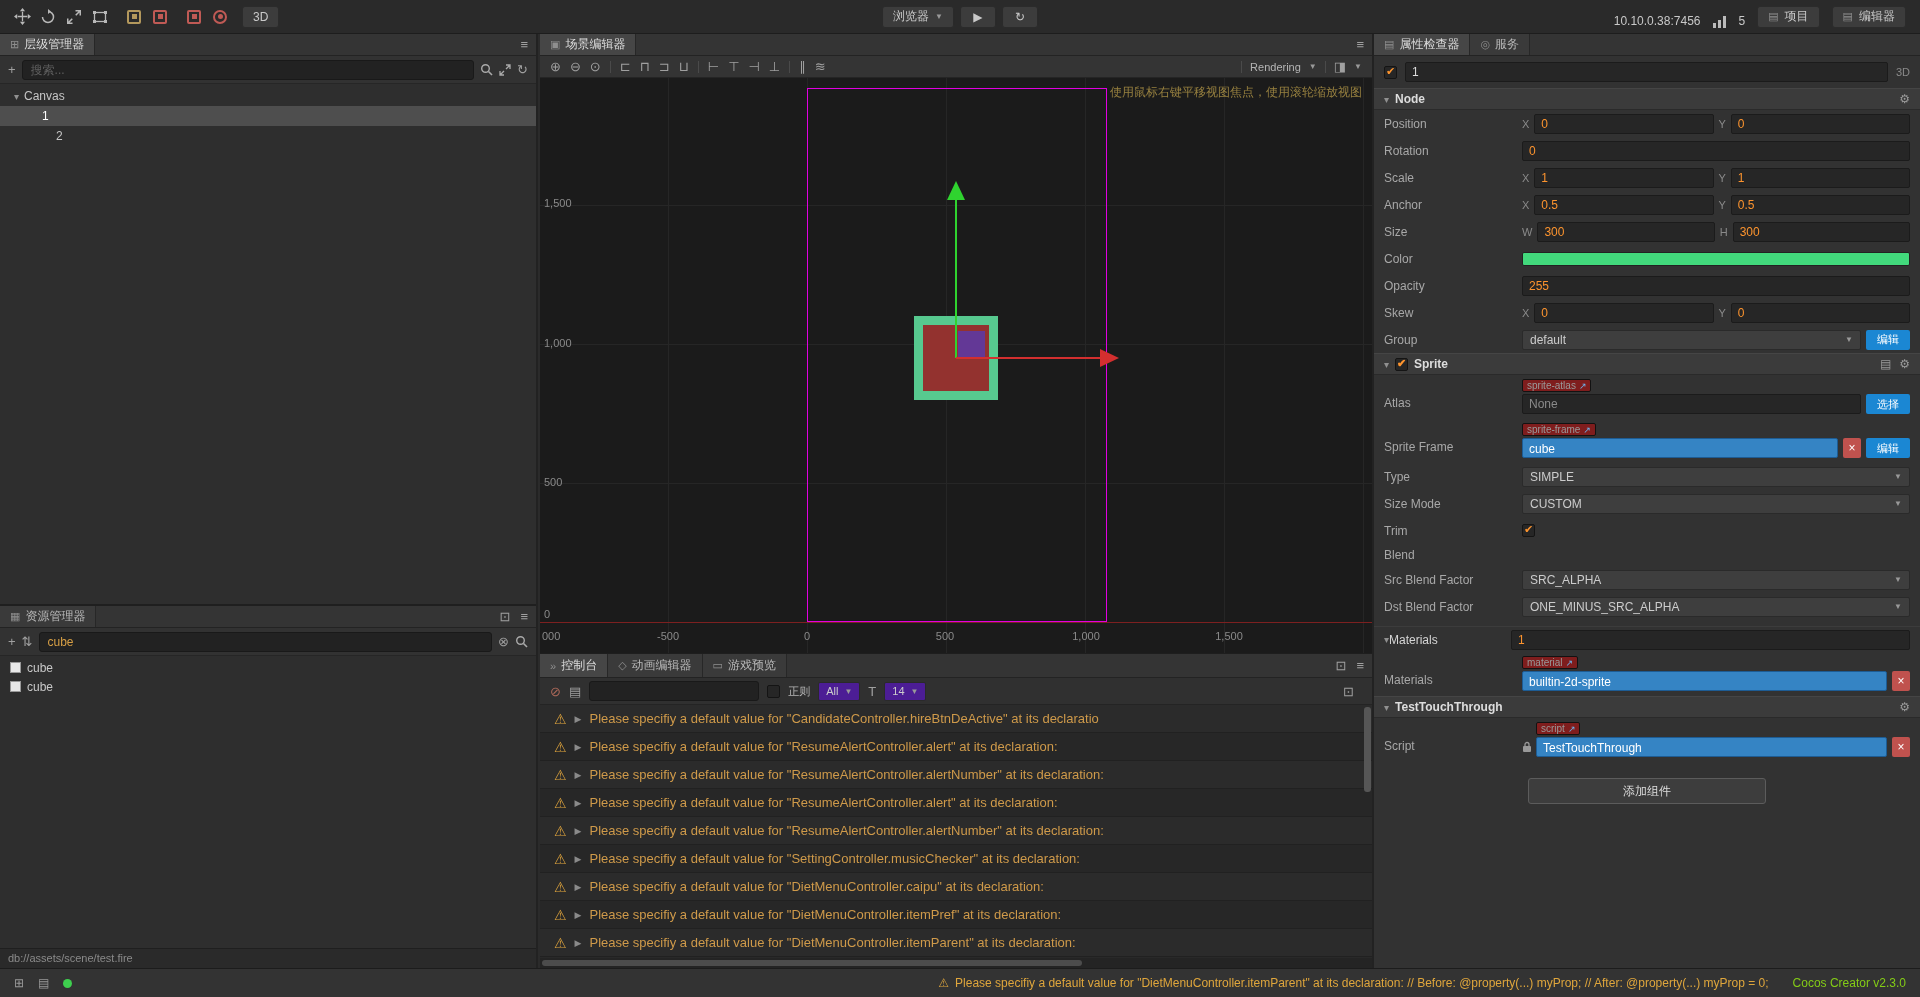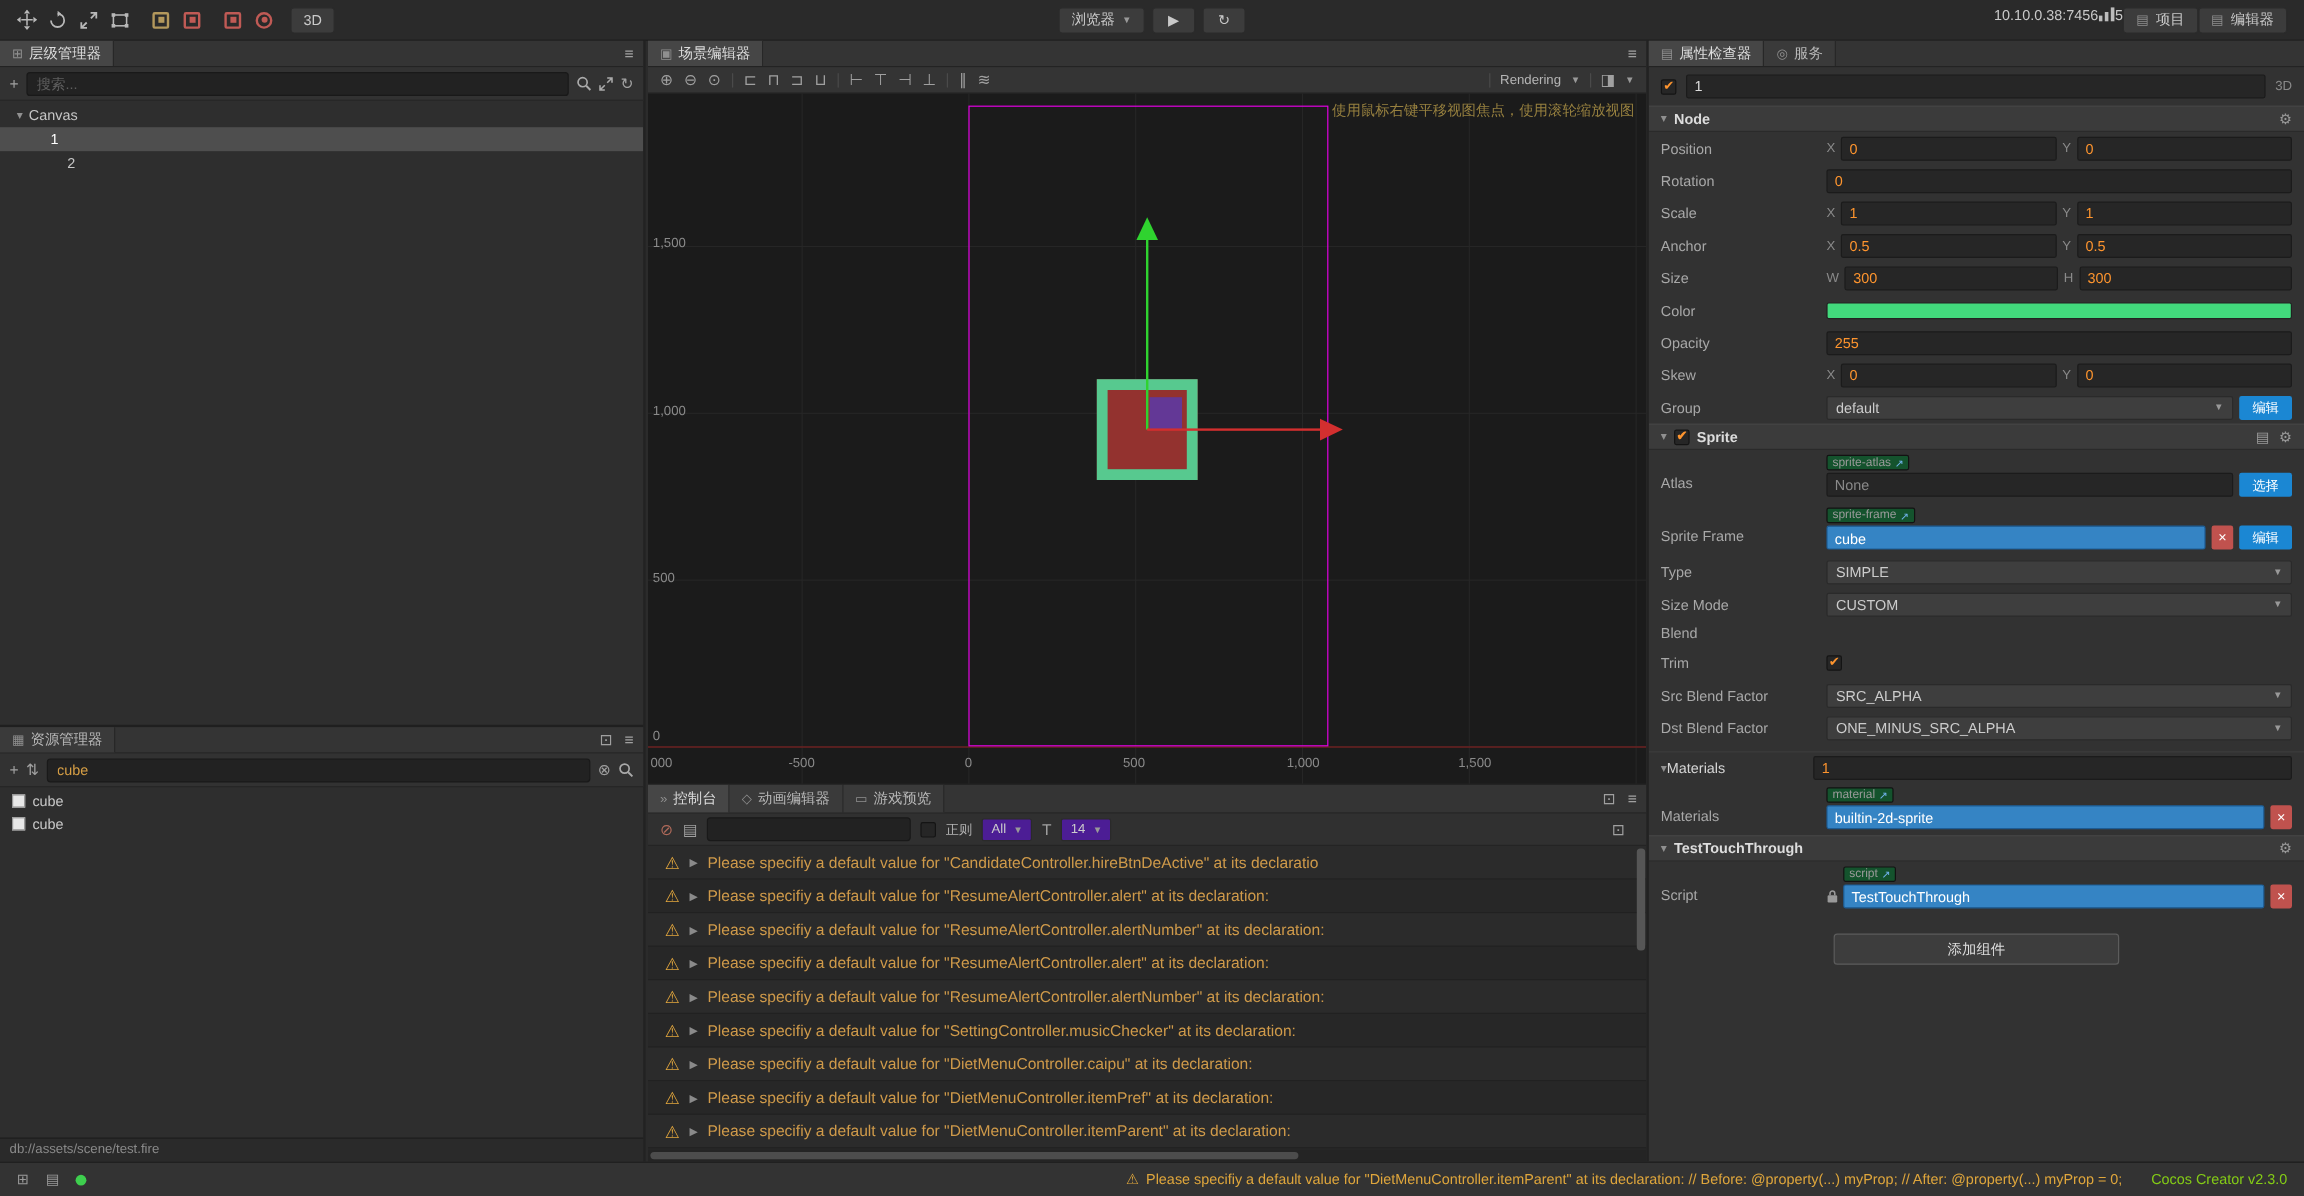--- a/index.html
+++ b/index.html
@@ -12,21 +12,21 @@
   #top-toolbar{position:absolute;top:0;left:0;width:100%;height:34px;background:#2a2a2a;
     border-bottom:1px solid #1d1d1d;display:flex;align-items:center}
   .tb-group{display:flex;align-items:center;margin-left:10px;gap:2px}
   .tbtn{height:24px;min-width:24px;display:flex;align-items:center;justify-content:center;border-radius:3px}
   .chip-ic{width:14px;height:14px;border:2px solid #b3985c;border-radius:2px;display:flex;align-items:center;justify-content:center}
   .chip-ic i{width:5px;height:5px;background:#b3985c;display:block}
   .chip-ic.red{border-color:#c05a55}.chip-ic.red i{background:#c05a55}
   .tb-btn-dark{height:22px;padding:0 10px;background:#3c3c3c;border:1px solid #2b2b2b;border-radius:3px;
     color:#c9c9c9;font-size:12px;display:flex;align-items:center;gap:6px;white-space:nowrap}
   .tb-center{position:absolute;left:50%;transform:translateX(-50%);display:flex;gap:6px;align-items:center}
-  .tb-right{position:absolute;right:14px;display:flex;align-items:flex-start;color:#c9c9c9}
+  .tb-right{position:absolute;right:14px;display:flex;gap:12px;align-items:flex-end;color:#c9c9c9}
   .caret{color:#999;font-size:8px}
   .ticon{color:#8f8f8f;font-size:11px}
 
   
   .tabstrip{height:22px;background:#343434;border-bottom:1px solid #232323;display:flex;align-items:stretch;flex:none}
   .tab{display:flex;align-items:center;gap:5px;padding:0 10px;font-size:12px;color:#b8b8b8;
     background:#3a3a3a;border-right:1px solid #272727}
   .tab.active{background:#464646;color:#ddd}
   .strip-right{margin-left:auto;display:flex;align-items:center;gap:10px;padding-right:8px;color:#909090}
   .icon-btn{color:#a0a0a0;font-size:13px;line-height:1}
@@ -128,21 +128,21 @@
   .btn-red{flex:none;width:18px;height:20px;background:#c0524e;border-radius:2px;color:#fff;font-size:12px;
     display:flex;align-items:center;justify-content:center}
   .ref-field{flex:1;height:20px;line-height:20px;background:#3584c4;border:1px solid #1d5c94;border-radius:2px;
     padding:0 6px;color:#fff;font-size:12px;overflow:hidden;white-space:nowrap;min-width:0}
   .swatch{flex:1;height:14px;background:#42d97c;border:1px solid #222;border-radius:2px}
   .prop-row.tall{height:44px;align-items:flex-start;padding-top:4px}
   .prop-row.tall .prop-label{padding-top:17px}
   .prop-row.tall .lock{margin-top:19px;margin-right:4px;flex:none}
   .vcol{flex:1;display:flex;flex-direction:column;gap:2px;min-width:0}
   .vcol .row2{display:flex;gap:5px;align-items:center}
-  .chip{align-self:flex-start;display:inline-flex;align-items:center;gap:3px;background:#14532d;
+  .chip{align-self:flex-start;display:inline-flex;align-items:center;gap:3px;background:#7f1d1d;
     border:1px solid #121212;border-radius:2px;padding:0 4px;height:13px;font-size:10px;color:#9a9a9a}
   .chip .ext{color:#6fb1e8;font-size:9px}
   .subhead{display:flex;align-items:center;height:26px;padding:0 10px;margin-top:6px;border-top:1px solid #3c3c3c}
   .subhead .prop-label{width:122px}
   .add-comp{display:block;margin:16px auto 0;width:238px;height:26px;background:#3d3d3d;
     border:1px solid #5c5c5c;border-radius:3px;color:#ddd;font-size:12px;text-align:center;line-height:24px}
 
   
   #statusbar{position:absolute;bottom:0;left:0;width:100%;height:29px;background:#333;
     border-top:1px solid #1c1c1c;display:flex;align-items:center;padding:0 14px;gap:14px}
@@ -631,28 +631,28 @@
       </div>
       <div class="prop-row">
         <span class="prop-label">Size Mode</span>
         <div class="prop-value">
             <span class="select">
               <span>CUSTOM</span>
               <span class="caret">▼</span>
             </span>
           </div>
       </div>
+      <div class="prop-row">
+        <span class="prop-label">Trim</span>
+        <div class="prop-value">
+            <span class="checkbox checked"></span>
+          </div>
+      </div>
       <div class="prop-row short">
         <span class="prop-label">Blend</span>
-      </div>
-      <div class="prop-row">
-        <span class="prop-label">Trim</span>
-        <div class="prop-value">
-            <span class="checkbox checked"></span>
-          </div>
       </div>
       <div class="prop-row">
         <span class="prop-label">Src Blend Factor</span>
         <div class="prop-value">
             <span class="select">
               <span>SRC_ALPHA</span>
               <span class="caret">▼</span>
             </span>
           </div>
       </div>

